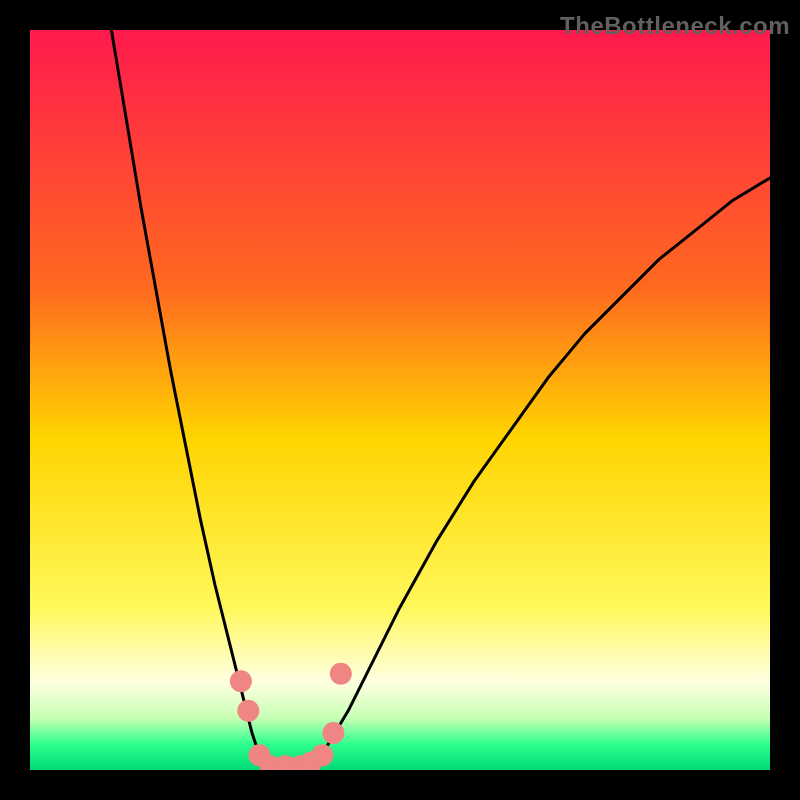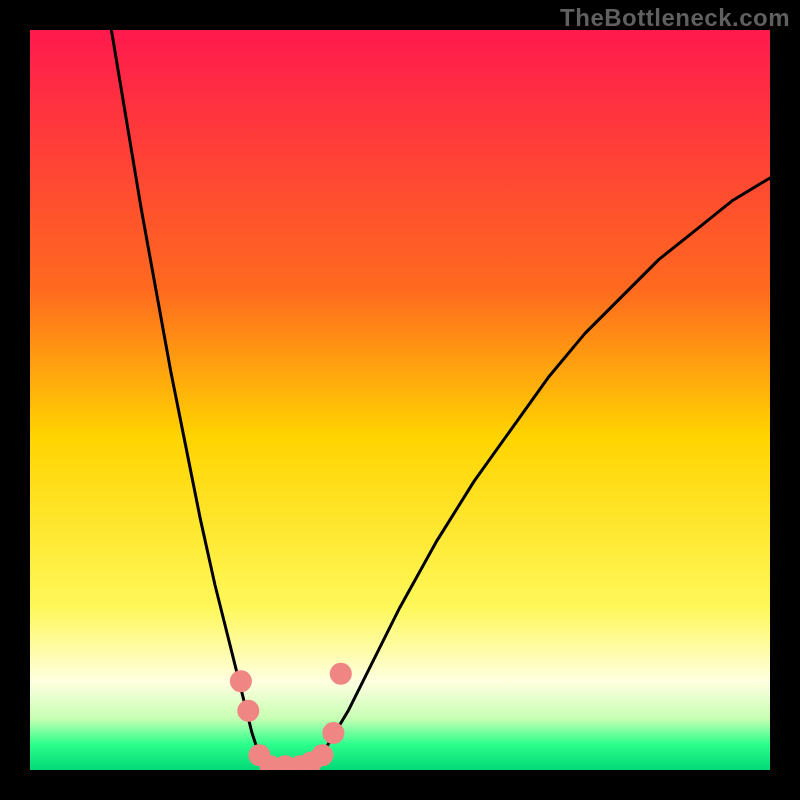--- a/index.html
+++ b/index.html
@@ -11,21 +11,21 @@
     font-family: Arial, Helvetica, sans-serif;
   }
   .frame {
     width: 800px;
     height: 800px;
     background: #000;
     position: relative;
   }
   .watermark {
     position: absolute;
-    top: 4px;
+    top: 12px;
     right: 10px;
     color: #606060;
     font-size: 24px;
     font-weight: bold;
     letter-spacing: 0.5px;
     z-index: 10;
   }
   .plot-area {
     position: absolute;
     left: 30px;

